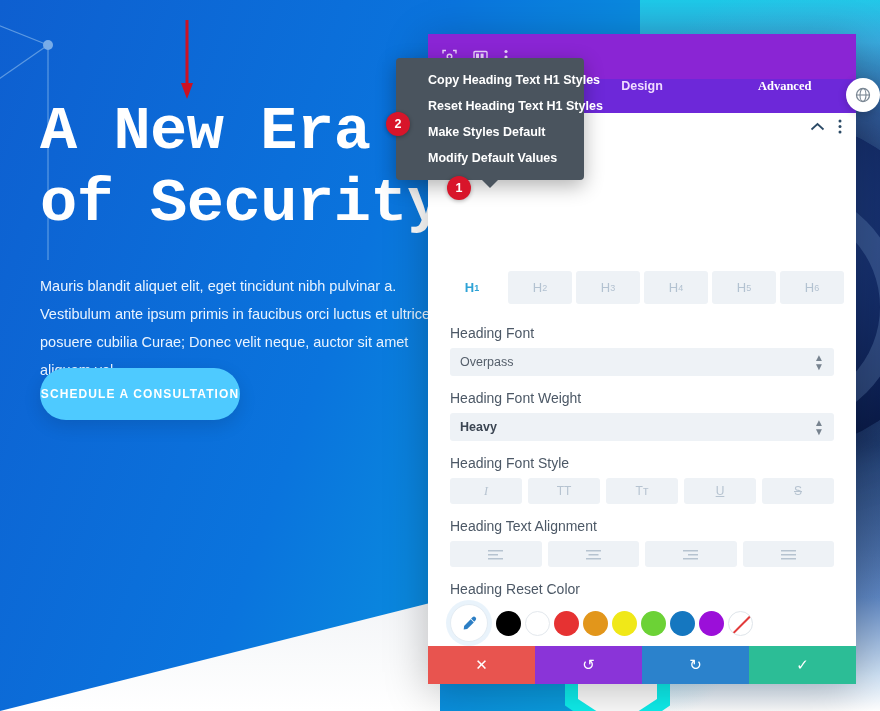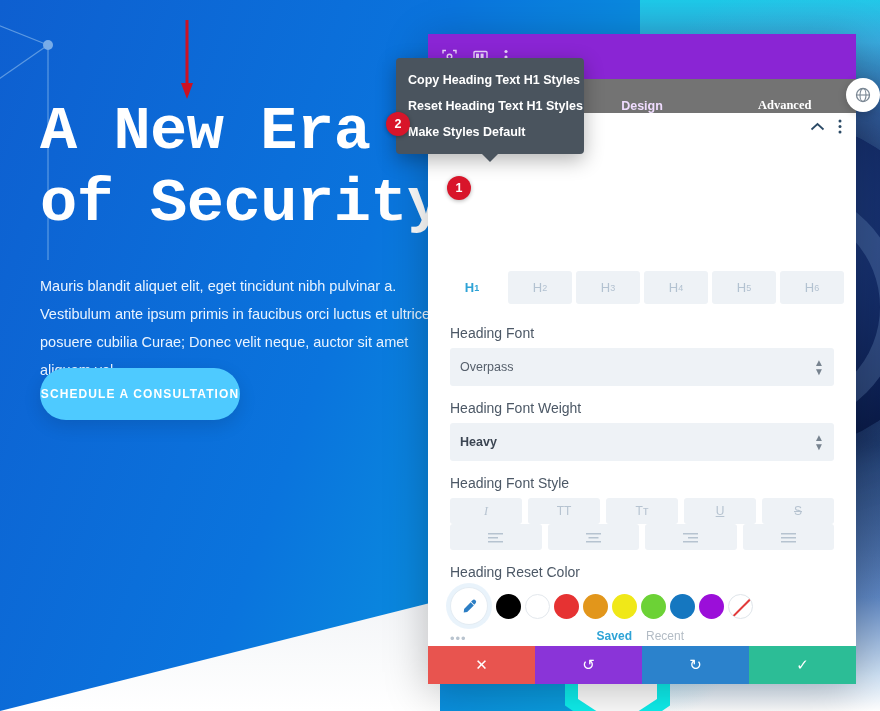--- a/index.html
+++ b/index.html
@@ -93,21 +93,21 @@
   .panel-header {
     height: 45px; background: #8a25d4;
     display: flex; align-items: center; padding: 0 14px;
     flex: 0 0 45px;
   }
   .panel-title { color:#fff; font-size:15px; font-weight:700; flex:1; }
   .hdr-icons { display:flex; align-items:center; gap:16px; }
   .hdr-icon { color:#e9d2fb; display:flex; align-items:center; cursor:pointer; }
 
   .panel-tabs {
-    height: 34px; background: #737373; display:flex; align-items:flex-end;
+    height: 34px; background: #6d28d9; display:flex; align-items:flex-start;
     flex: 0 0 34px;
   }
   .panel-tab {
     flex:1; display:flex; align-items:center; justify-content:center;
     color:#f0dcff; font-size:12.5px; font-weight:700; cursor:pointer;
   }
   .panel-tab.active { color:#ffffff;font-family:Liberation Serif, serif; }
 
   .panel-body { flex:1; position:relative; overflow:hidden; background:#fff; }
 
@@ -125,21 +125,21 @@
     flex:1; height:33px; background:#eef2f6; border-radius:3px;
     display:flex; align-items:center; justify-content:center;
     color:#b3c2d1; font-size:13px; cursor:pointer;
   }
   .h-tab.active { background:#fff; color:#2ea3d6; font-weight:600; }
   .h-tab sub { font-size:9px; }
 
   .form { position:absolute; left:0; top:198px; width:100%; padding:0 22px; }
   .field-label { font-size:14px; color:#4c5866; margin: 14px 0 7px; }
   .select {
-    height:38px; background:#eef2f6; border-radius:3px;
+    height:28px; background:#eef2f6; border-radius:3px;
     display:flex; align-items:center; padding:4px 10px;
     font-size:12.5px; color:#555f6b; cursor:pointer; position:relative;
   }
   .select.bold { font-weight:700; color:#3c4653; }
   .select .spin {
     position:absolute; right:10px; font-size:10px; color:#77838f; line-height:9px; text-align:center;
   }
   .btn-row { display:flex; gap:6px; }
   .mini-btn {
     flex:1; height:26px; background:#eef2f6; border-radius:3px;
@@ -183,21 +183,21 @@
     position:absolute; left:396px; top:58px; width:188px;
     background:#4a545e; border-radius:4px; padding:9px 0;
     box-shadow:0 6px 20px rgba(0,0,0,.3); z-index:40;
   }
   .dropdown::after {
     content:""; position:absolute; left:50%; bottom:-8px; margin-left:-8px;
     border-left:8px solid transparent; border-right:8px solid transparent;
     border-top:8px solid #4a545e;
   }
   .dd-item {
-    padding:6px 12px; color:#fff; font-size:12.5px; font-weight:700; cursor:pointer;
+    padding:6px 32px; color:#fff; font-size:12.5px; font-weight:700; cursor:pointer;
     white-space:nowrap;
   }
 
   
   .badge {
     position:absolute; width:24px; height:24px; border-radius:50%;
     background:#d8152a; color:#fff; font-size:12.5px; font-weight:700;
     display:flex; align-items:center; justify-content:center; z-index:60;
     box-shadow:0 1px 4px rgba(0,0,0,.3);
   }
@@ -347,20 +347,21 @@
 
         <div class="field-label">Heading Font Style</div>
         <div class="btn-row">
           <div class="mini-btn" style="font-style:italic;font-family:'Liberation Serif',serif;">I</div>
           <div class="mini-btn">TT</div>
           <div class="mini-btn">Tᴛ</div>
           <div class="mini-btn" style="text-decoration:underline;">U</div>
           <div class="mini-btn" style="text-decoration:line-through;">S</div>
         </div>
 
+        <div class="field-label">Heading Text Alignment</div>
         <div class="align-row">
           <div class="align-btn">
             <svg width="17" height="11" viewBox="0 0 17 11">
                 <rect x="1" y="1" width="15" height="1.5" fill="#b6c3d0"></rect>
                 <rect x="1" y="5" width="10" height="1.5" fill="#b6c3d0"></rect>
                 <rect x="1" y="9" width="15" height="1.5" fill="#b6c3d0"></rect>
               </svg>
           </div>
           <div class="align-btn">
             <svg width="17" height="11" viewBox="0 0 17 11">
@@ -420,18 +421,19 @@
       <div class="foot-btn" style="background:#8a34d8">↺</div>
       <div class="foot-btn" style="background:#2b82cc">↻</div>
       <div class="foot-btn" style="background:#2cbd96">✓</div>
     </div>
   </div>
 
   <div class="dropdown">
     <div class="dd-item">Copy Heading Text H1 Styles</div>
     <div class="dd-item">Reset Heading Text H1 Styles</div>
     <div class="dd-item">Make Styles Default</div>
+    <div class="dd-item">Modify Default Values</div>
   </div>
 
   <div class="badge" id="badge1">1</div>
   <div class="badge" id="badge2">2</div>
 
 </div>
 
 </body></html>

